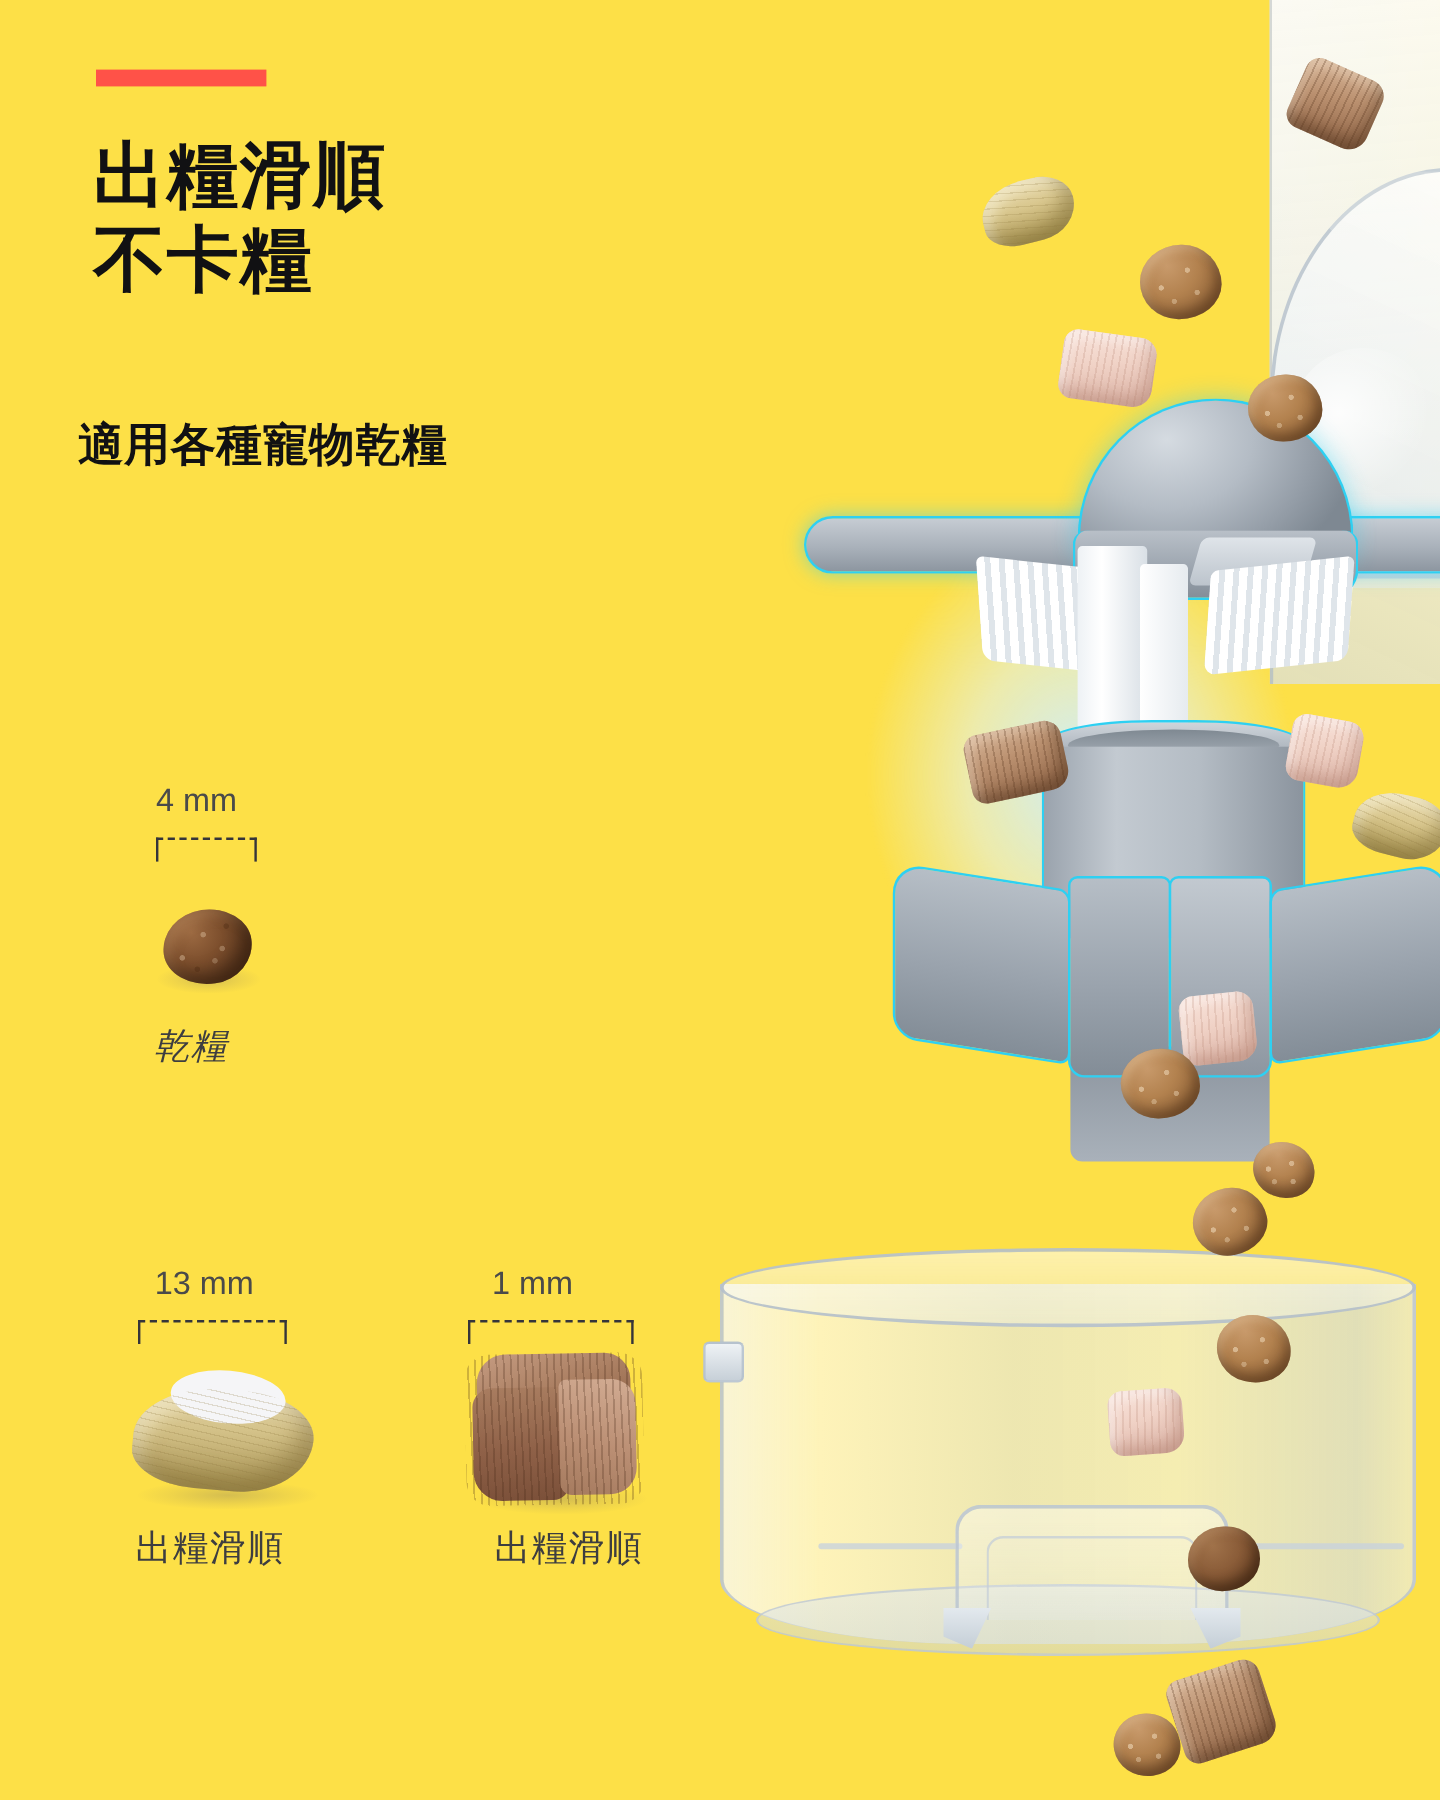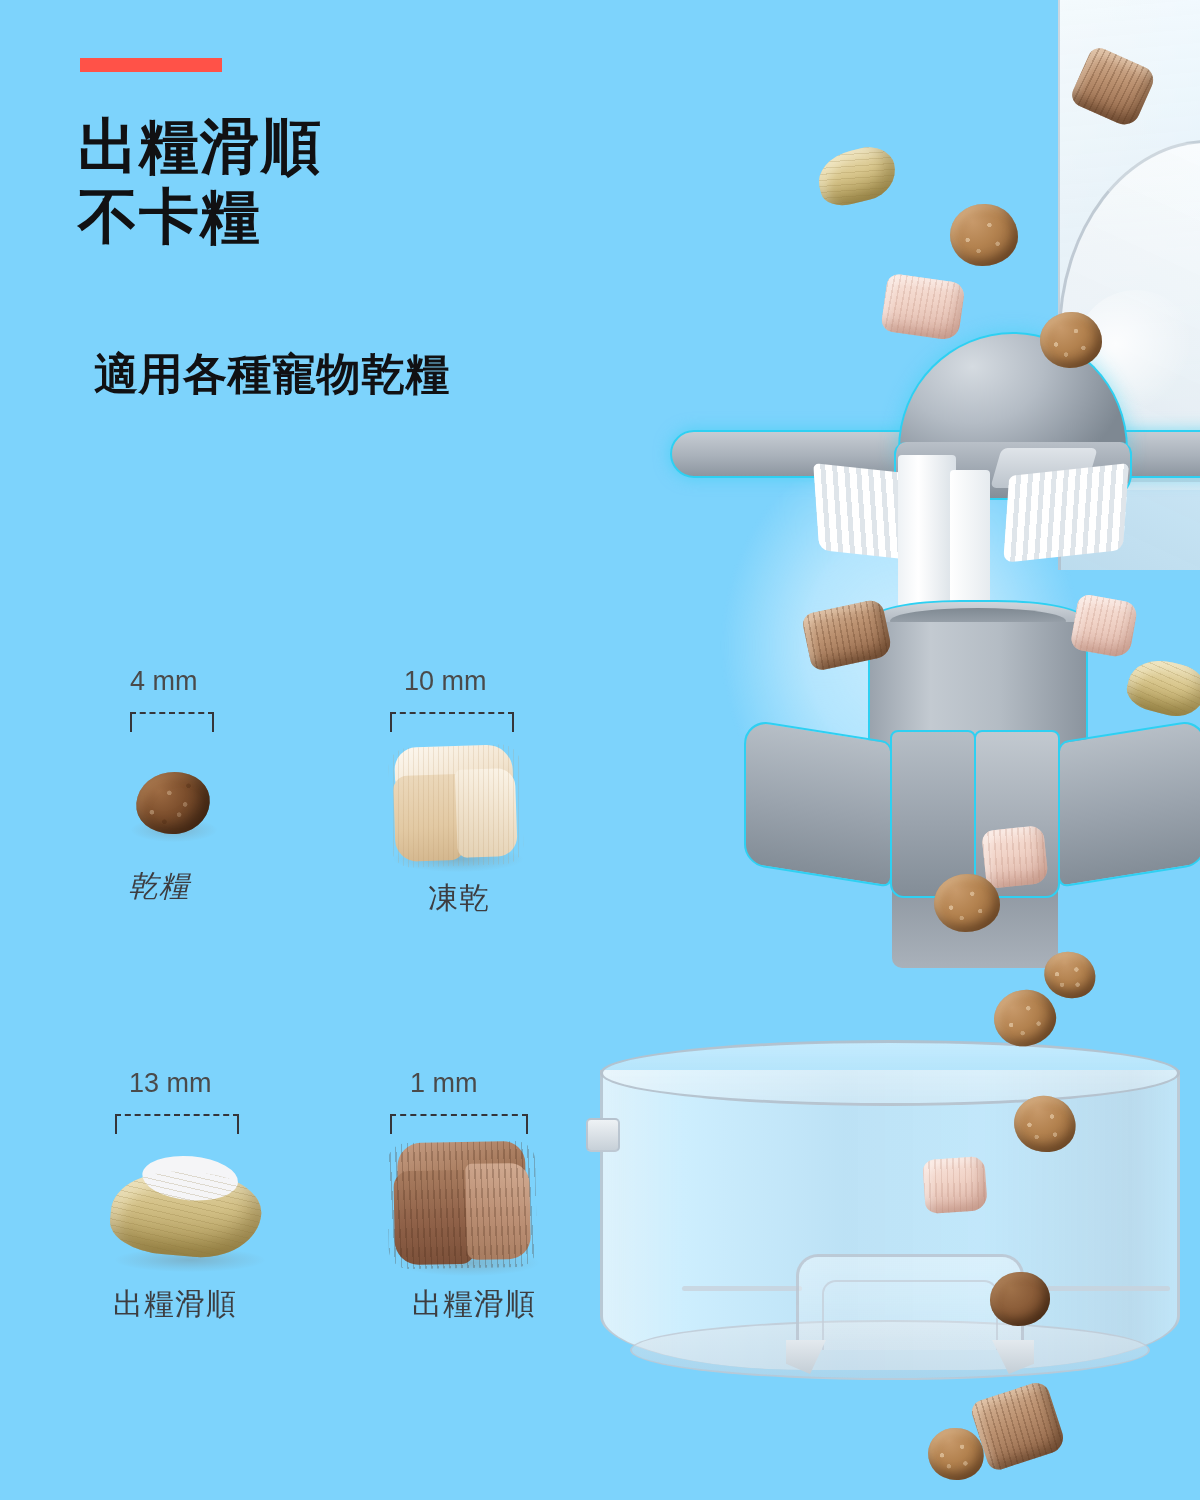--- a/index.html
+++ b/index.html
@@ -4,44 +4,44 @@
 <title>Pet Feeder Feature Page</title>
 <style>
   * { margin:0; padding:0; box-sizing:border-box; }
   html, body { width:1200px; height:1500px; }
   body {
     background:#f5f5f7;
     font-family:"Liberation Sans","DejaVu Sans",sans-serif;
     overflow:hidden;
     position:relative;
   }
-  .page { position:relative; width:1200px; height:1500px; overflow:hidden; background:#7dd3fc; }
+  .page { position:relative; width:1200px; height:1500px; overflow:hidden; background:#fde047; }
 
   
   .accent-bar {
     position:absolute; left:80px; top:58px;
     width:142px; height:14px;
     background:#ff5248;
   }
   .headline {
     position:absolute; left:78px; top:112px;
     width:520px;
     font-size:60px; line-height:1.16; font-weight:bold;
     color:#111113; letter-spacing:1px;
   }
   .headline .l2 { display:block; }
   .subhead {
-    position:absolute; left:94px; top:345px;
-    font-size:44px; font-weight:bold; color:#111113;
+    position:absolute; left:65px; top:345px;
+    font-size:38px; font-weight:bold; color:#111113;
     letter-spacing:0.5px;
   }
 
   
   .spec-grid { position:absolute; left:0; top:0; width:620px; height:1500px; }
-  .spec-cell { position:absolute;margin-top:14px; }
+  .spec-cell { position:absolute; }
   .spec-cell .mm {
     position:absolute; left:0; top:0;
     font-size:27px; color:#4a4a4a; font-weight:500;
     white-space:nowrap;
   }
   
   .bracket { position:absolute; height:22px; }
   .bracket .dash {
     position:absolute; left:0; right:0; top:0; height:0;
     border-top:2px dashed #35353a;
@@ -520,38 +520,20 @@
         <div class="tick l"></div>
         <div class="tick r"></div>
       </div>
       <div class="sample" style="left:2px; top:96px; width:84px; height:90px;">
         <div class="shadow" style="bottom:10px; width:86px; height:24px;"></div>
         <div class="kib-dry" style="left:4px; top:10px;"></div>
       </div>
       <div class="caption" style="left:-2px; top:200px;font-style:italic;">乾糧</div>
     </div>
 
-    <div class="spec-cell" style="left:390px; top:652px; width:240px; height:260px;">
-      <div class="mm" style="left:14px;">10 mm</div>
-      <div class="bracket" style="left:0; top:46px; width:124px;">
-        <div class="dash"></div>
-        <div class="tick l"></div>
-        <div class="tick r"></div>
-      </div>
-      <div class="sample" style="left:-2px; top:74px; width:140px; height:134px;">
-        <div class="shadow" style="bottom:2px; width:130px; height:26px;"></div>
-        <div class="kib-fd" style="left:2px; top:6px;">
-          <div class="top"></div>
-            <div class="face-l"></div>
-            <div class="face-r"></div>
-            <div class="grain"></div>
-        </div>
-      </div>
-      <div class="caption" style="left:38px; top:212px;">凍乾</div>
-    </div>
 
     <div class="spec-cell" style="left:115px; top:1054px; width:250px; height:270px;">
       <div class="mm" style="left:14px;">13 mm</div>
       <div class="bracket" style="left:0; top:46px; width:124px;">
         <div class="dash"></div>
         <div class="tick l"></div>
         <div class="tick r"></div>
       </div>
       <div class="sample" style="left:-10px; top:92px; width:170px; height:120px;">
         <div class="shadow" style="bottom:8px; width:150px; height:24px;"></div>

